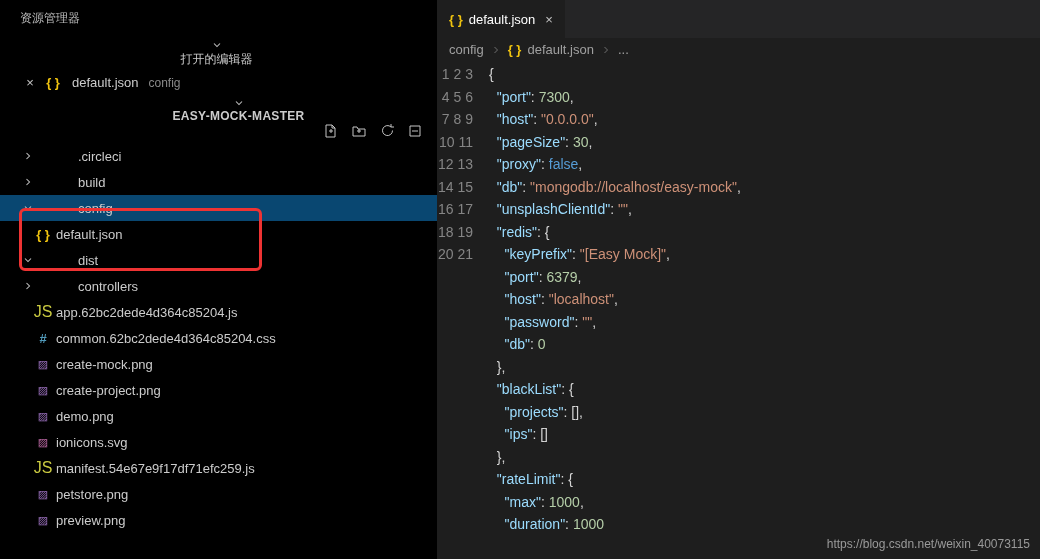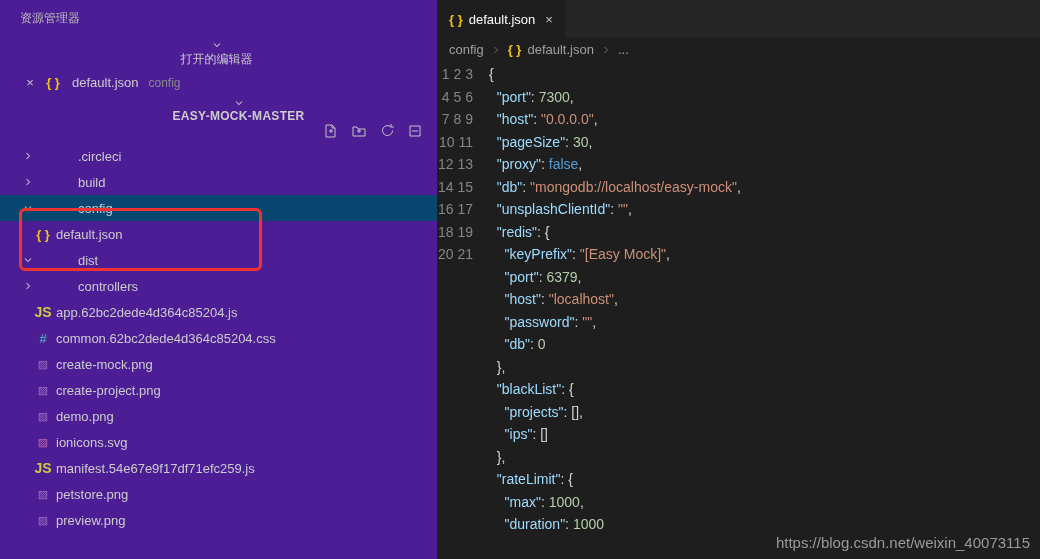--- a/index.html
+++ b/index.html
@@ -1,18 +1,18 @@
 <!DOCTYPE html>
 <html><head>
 <meta charset="utf-8">
 <style>
 * { margin:0; padding:0; box-sizing:border-box; font-family:"Segoe UI","Microsoft YaHei",sans-serif; }
 body { width:1040px; height:559px; background:#1e1e1e; color:#ccc; display:flex; overflow:hidden; font-size:13px; }
 
-.sidebar { width:437px; background:#4c1d95; display:flex; flex-direction:column; }
+.sidebar { width:437px; background:#000000; display:flex; flex-direction:column; }
 .side-title { padding:10px 20px 8px 20px; font-size:12px; color:#bbb; }
 .section-head { display:flex; align-items:center; padding:4px 8px 4px 4px; font-size:12px; cursor:pointer;flex-direction:column; }
 .section-head.bold { font-weight:600; text-transform:uppercase; letter-spacing:.3px;margin-left:44px; }
 .section-actions { margin-left:auto; display:flex; gap:12px; padding-right:6px; color:#c5c5c5; }
 .section-actions svg { width:16px; height:16px; }
 
 .open-editor { display:flex; align-items:center; padding:3px 0 3px 22px; gap:6px; }
 .close-x { width:16px; text-align:center; color:#c5c5c5; }
 .dim { color:#8a8a8a; margin-left:4px; font-size:12px; }
 
@@ -22,37 +22,37 @@
 .tree-row .label { white-space:nowrap; }
 .arrow { width:16px; display:inline-flex; justify-content:center; color:#c5c5c5; }
 .arrow svg { width:12px; height:12px; }
 .ind0 { padding-left:20px;gap:42px; }
 .ind1 { padding-left:34px; }
 .redbox { position:absolute; border:3px solid #e33; border-radius:6px; left:19px; top:208px; width:243px; height:63px; pointer-events:none; }
 .sidebar { position:relative; }
 
 .fileicon { width:18px; display:inline-flex; justify-content:center; margin-right:4px; }
 .ico-braces { color:#f1c40f; font-weight:600; font-size:13px; }
-.ico-js { color:#cbcb41; font-size:14px; font-weight:700;text-align:right; }
+.ico-js { color:#cbcb41; font-size:16px; font-weight:400;text-align:right; }
 .ico-hash { color:#519aba; font-weight:700; }
 .ico-img { color:#a074c4; font-size:11px; }
 .ico-svg { color:#c36caa; font-size:11px; }
 
 .editor { flex:1; background:#1e1e1e; display:flex; flex-direction:column; position:relative; }
 .tabbar { display:flex; background:#252526; height:38px; align-items:stretch; }
 .tab { display:flex; align-items:center; gap:6px; padding:0 12px; background:#1e1e1e; border-right:1px solid #252526; color:#fff; }
 .tab .close { color:#c5c5c5; margin-left:4px; }
 .crumbs { display:flex; align-items:center; gap:6px; padding:4px 12px; color:#a0a0a0; font-size:13px; }
 .crumbs svg { width:12px; height:12px; }
 
 .code { flex:1; display:flex; font-family:Consolas,Menlo,monospace; font-size:14px; line-height:22.5px; padding-top:2px; }
 .gutter { width:52px; text-align:right; color:#858585; padding-right:16px; user-select:none; }
 .src { flex:1; white-space:pre; color:#d4d4d4; }
 .pun{color:#d4d4d4;} .key{color:#9cdcfe;} .str{color:#ce9178;} .num{color:#b5cea8;} .kw{color:#569cd6;}
-.watermark { position:absolute; right:10px; bottom:8px; color:#9a9a9a; font-size:15px; font-family:sans-serif; }
+.watermark { position:absolute; right:10px; bottom:8px; color:#9a9a9a; font-size:12px; font-family:sans-serif; }
 </style>
 </head>
 <body>
 
 <div class="sidebar">
   <div class="side-title">资源管理器</div>
 
   <div class="section-head">
     <span class="arrow">
         <svg viewBox="0 0 16 16">

